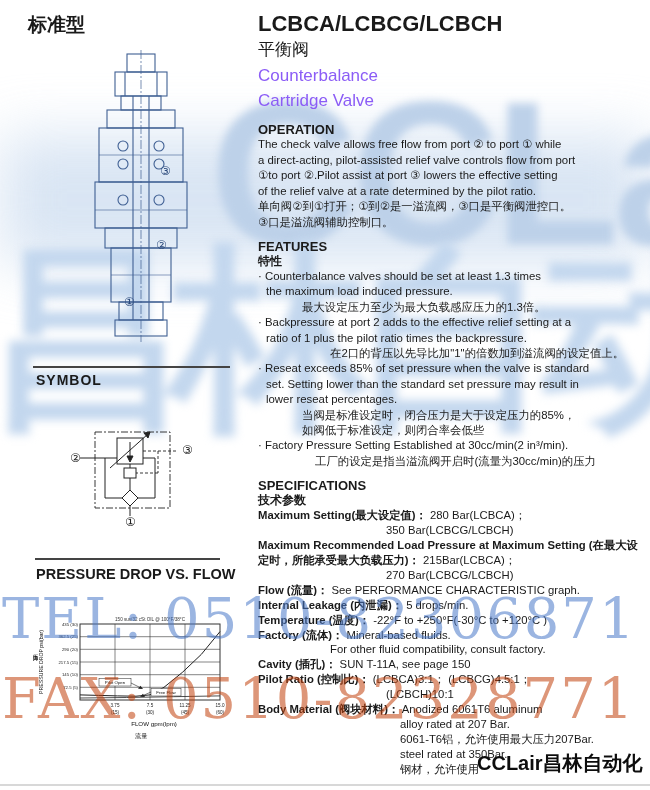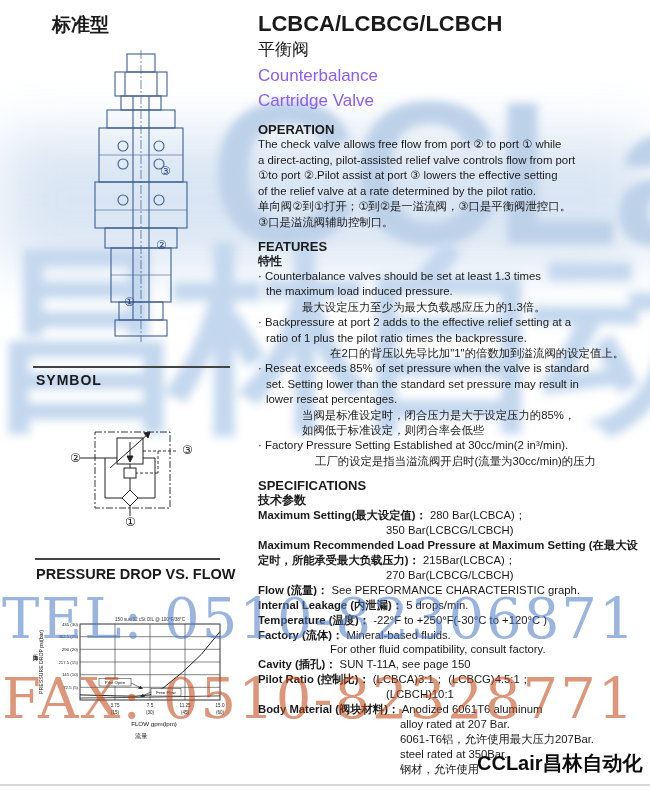--- a/index.html
+++ b/index.html
@@ -10,21 +10,21 @@
   .wm-blob{left:0;top:135px;width:650px;height:130px;background:#cdddf0;filter:blur(28px);opacity:.75;z-index:0;}
   .wm-logo{left:210px;top:55px;font-size:205px;font-weight:bold;color:#bdd1e9;filter:blur(4px);z-index:0;letter-spacing:-6px;}
   .wm-cn{left:-12px;top:205px;font-size:200px;font-weight:bold;color:#c3d7ee;filter:blur(5px);z-index:0;letter-spacing:-18px;}
   .wm-tel{left:2px;top:586px;font-size:56px;color:#4a79c9;opacity:.55;z-index:5;
           font-family:"DejaVu Serif","Liberation Serif",serif;letter-spacing:2px;}
   .wm-fax{left:2px;top:666px;font-size:56px;color:#c2410c;opacity:.55;z-index:5;
           font-family:"DejaVu Serif","Liberation Serif",serif;letter-spacing:2px;}
   
   .abs{position:absolute;}
   .z1{z-index:1;}
-  .std-type{left:28px;top:12px;font-size:19px;font-weight:bold;margin-left:24px;}
+  .std-type{left:28px;top:12px;font-size:19px;font-weight:bold;}
   .rule{position:absolute;height:0;border-top:2px solid #444;z-index:1;}
   .rule-bottom{position:absolute;left:0;top:784px;width:650px;height:2px;background:#d8d8d8;z-index:1;}
   .sym-head{left:36px;top:372px;font-size:14px;font-weight:bold;letter-spacing:1px;}
   .chart-head{left:36px;top:566px;font-size:14.5px;font-weight:bold;}
   
   .rcol{position:absolute;left:258px;top:11px;width:392px;z-index:1;}
   .model{font-size:22px;font-weight:bold;letter-spacing:0;line-height:26px;}
   .name-cn{font-size:17px;line-height:26px;}
   .name-en{font-size:17px;line-height:25px;color:#8b5cf6;}
   .h2{font-size:13px;font-weight:bold;margin-top:9px;line-height:15px;}

